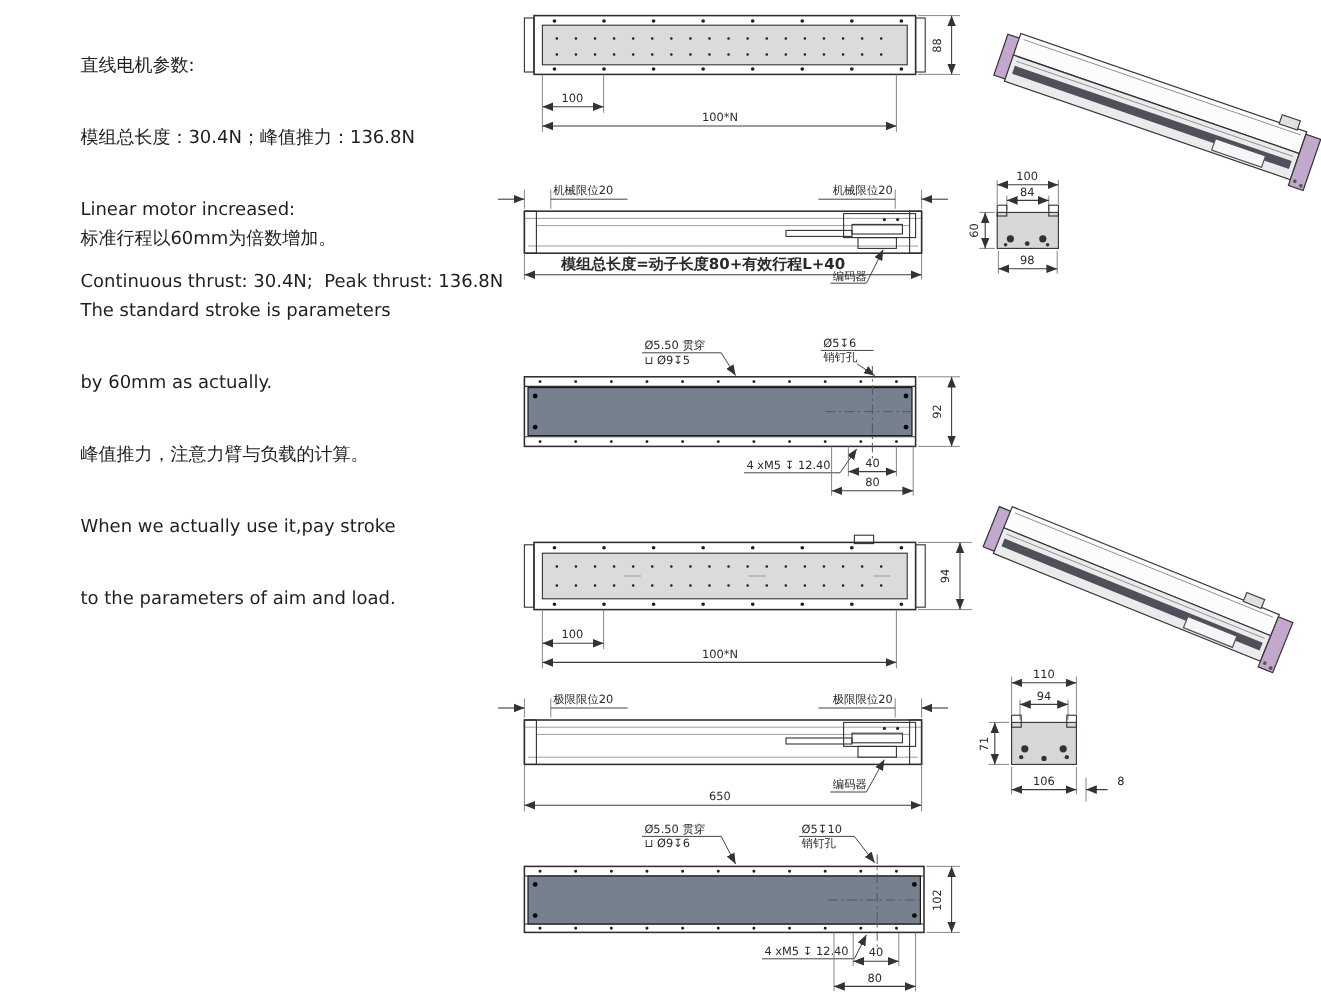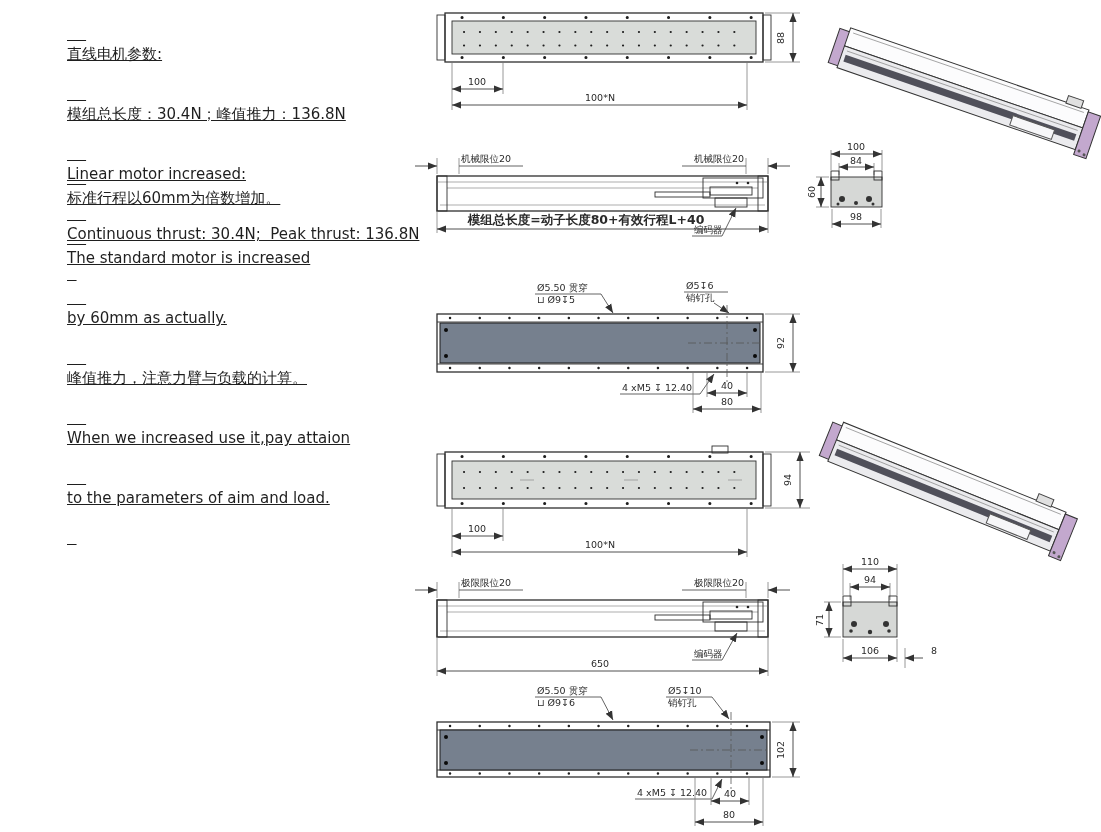--- a/index.html
+++ b/index.html
@@ -1,18 +1,18 @@
 <!DOCTYPE html>
 <html><head>
 <meta charset="utf-8">
 <style>
   html,body{margin:0;padding:0;background:#fff;}
   #canvas{position:relative;width:1101px;height:832px;background:#fff;overflow:hidden;
           font-family:"DejaVu Sans","Liberation Sans",sans-serif;color:#1f1f1f;}
-  .noteblock{position:absolute;left:67px;font-size:15px;line-height:20px;white-space:pre;text-decoration:underline;}
+  .noteblock{position:absolute;left:67px;font-size:15px;line-height:20px;white-space:pre;}
   #note1{top:4px;}
   #note2{top:148px;}
   svg text{font-family:"DejaVu Sans","Liberation Sans",sans-serif;fill:#2a2a2a;font-size:9.5px;}
   text.d{text-anchor:middle;}
   text.ds{text-anchor:start;}
   text.de{text-anchor:end;}
   text.total{font-size:12.5px;font-weight:bold;}
   .ol{stroke:#2f2f2f;stroke-width:1.3;fill:none;}
   .ol2{stroke:#2f2f2f;stroke-width:0.9;fill:none;}
   .thin{stroke:#8a8a8a;stroke-width:0.7;fill:none;}
@@ -34,24 +34,24 @@
 <div id="canvas">
 
   <div id="note1" class="noteblock">
     <div>直线电机参数:</div>
     <div>模组总长度：30.4N；峰值推力：136.8N</div>
     <div>Linear motor increased:</div>
     <div>Continuous thrust: 30.4N;  Peak thrust: 136.8N</div>
   </div>
   <div id="note2" class="noteblock">
     <div>标准行程以60mm为倍数增加。</div>
-    <div>The standard motor is increased</div>
+    <div>The standard stroke is parameters</div>
     <div>by 60mm as actually.</div>
     <div>峰值推力，注意力臂与负载的计算。</div>
-    <div>When we increased use it,pay attaion</div>
+    <div>When we actually use it,pay stroke</div>
     <div>to the parameters of aim and load.</div>
   </div>
 
   <svg width="1101" height="832" viewBox="0 0 1101 832" style="position:absolute;left:0;top:0;">
     <defs>
       <marker id="ar" viewBox="0 0 10 10" refX="10" refY="5" markerWidth="9" markerHeight="9" markerUnits="userSpaceOnUse" orient="auto-start-reverse">
         <path d="M0,1 L10,5 L0,9 Z" fill="#333"></path>
       </marker>
     </defs>
 

